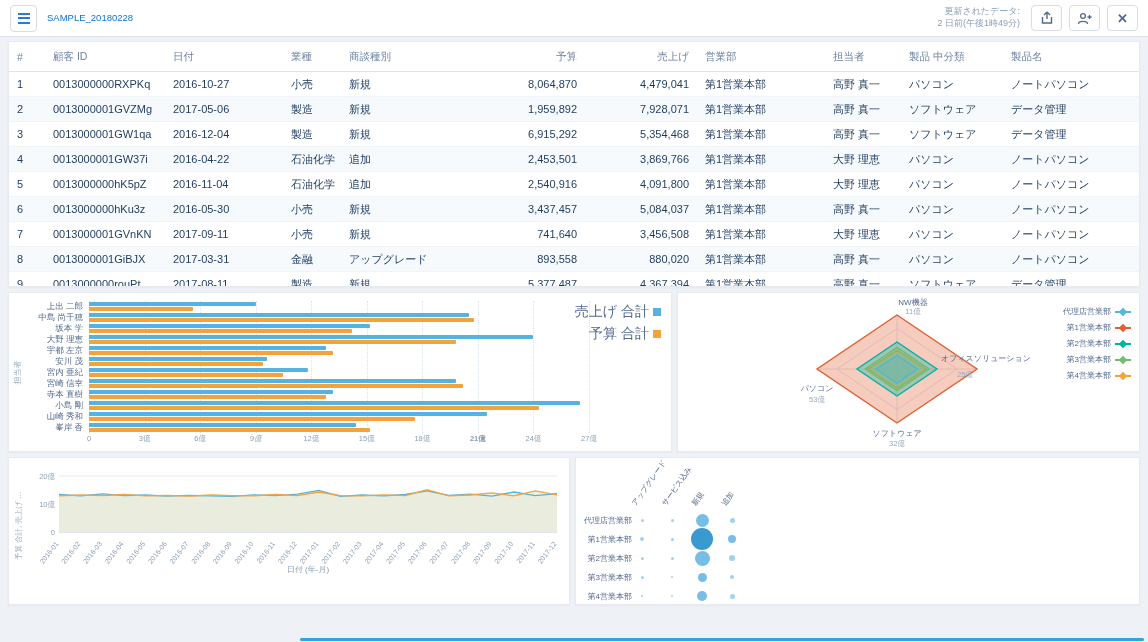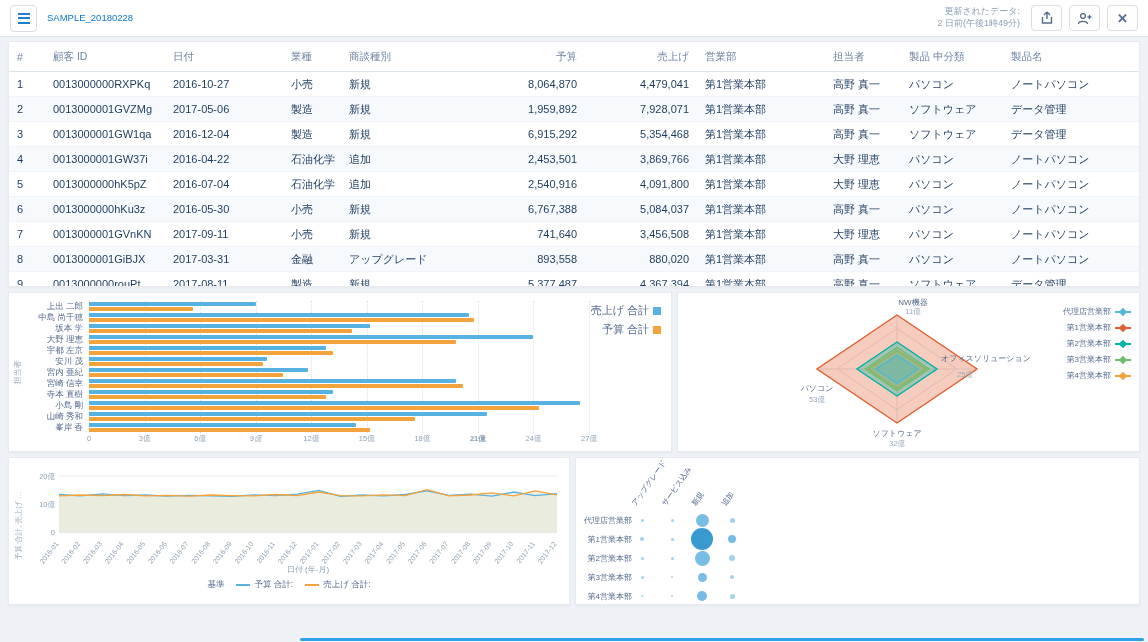--- a/index.html
+++ b/index.html
@@ -42,21 +42,21 @@
   .bar-labels{width:58px;flex:0 0 58px;}
   .bar-label{height:11px;line-height:11px;font-size:8.5px;color:#54698d;text-align:right;padding-right:6px;white-space:nowrap;}
   .bar-plot-wrap{width:500px;flex:0 0 500px;position:relative;}
   .bar-plot{position:relative;height:132px;}
   .bar-gridline{position:absolute;top:0;bottom:0;width:0;border-left:1px dotted #dbe2ea;}
   .bar-row{position:relative;height:11px;padding-top:1px;}
   .hbar{height:4px;margin-bottom:1px;border-radius:0 1px 1px 0;}
   .bar-ticks{position:relative;height:11px;margin-top:1px;}
   .bar-tick{position:absolute;transform:translateX(-50%);font-size:7.5px;color:#8ca0b3;white-space:nowrap;}
   .bar-legend{position:absolute;right:10px;top:10px;}
-  .legend-item{display:flex;align-items:center;justify-content:flex-end;gap:4px;font-size:11px;color:#54698d;margin-bottom:4px;cursor:pointer;}
+  .legend-item{display:flex;align-items:center;justify-content:flex-end;gap:4px;font-size:14px;color:#54698d;margin-bottom:4px;cursor:pointer;}
   .legend-swatch{width:8px;height:8px;flex:0 0 8px;}
 
   
   .radar-widget{flex:1;height:160px;position:relative;overflow:hidden;}
   #radar-svg{position:absolute;left:4px;top:0;font-family:inherit;}
   .radar-legend{position:absolute;right:8px;top:13px;}
   .rlegend-item{display:flex;align-items:center;justify-content:flex-end;gap:4px;font-size:8px;color:#54698d;margin-bottom:5px;cursor:pointer;}
   .rl-marker{position:relative;width:16px;height:9px;display:inline-block;flex:0 0 16px;}
   .rl-line{position:absolute;left:0;right:0;top:4px;height:2px;background:currentColor;}
   .rl-diamond{position:absolute;left:5px;top:1.5px;width:6px;height:6px;background:currentColor;transform:rotate(45deg);}
@@ -196,37 +196,37 @@
               <td class="num">2,453,501</td>
               <td class="num">3,869,766</td>
               <td>第1営業本部</td>
               <td>大野 理恵</td>
               <td>パソコン</td>
               <td>ノートパソコン</td>
             </tr>
             <tr>
               <td>5</td>
               <td>0013000000hK5pZ</td>
-              <td>2016-07-04</td>
+              <td>2016-11-04</td>
               <td>石油化学</td>
               <td>追加</td>
               <td class="num">2,540,916</td>
               <td class="num">4,091,800</td>
               <td>第1営業本部</td>
               <td>大野 理恵</td>
               <td>パソコン</td>
               <td>ノートパソコン</td>
             </tr>
             <tr>
               <td>6</td>
               <td>0013000000hKu3z</td>
               <td>2016-05-30</td>
               <td>小売</td>
               <td>新規</td>
-              <td class="num">6,767,388</td>
+              <td class="num">3,437,457</td>
               <td class="num">5,084,037</td>
               <td>第1営業本部</td>
               <td>高野 真一</td>
               <td>パソコン</td>
               <td>ノートパソコン</td>
             </tr>
             <tr>
               <td>7</td>
               <td>0013000001GVnKN</td>
               <td>2017-09-11</td>
@@ -471,31 +471,20 @@
             <text x="376.4" y="80" transform="rotate(-52 376.4 80)" text-anchor="end" font-size="7" fill="#8ca0b3">2017-05</text>
             <text x="398.1" y="80" transform="rotate(-52 398.1 80)" text-anchor="end" font-size="7" fill="#8ca0b3">2017-06</text>
             <text x="419.7" y="80" transform="rotate(-52 419.7 80)" text-anchor="end" font-size="7" fill="#8ca0b3">2017-07</text>
             <text x="441.4" y="80" transform="rotate(-52 441.4 80)" text-anchor="end" font-size="7" fill="#8ca0b3">2017-08</text>
             <text x="463.0" y="80" transform="rotate(-52 463.0 80)" text-anchor="end" font-size="7" fill="#8ca0b3">2017-09</text>
             <text x="484.7" y="80" transform="rotate(-52 484.7 80)" text-anchor="end" font-size="7" fill="#8ca0b3">2017-10</text>
             <text x="506.3" y="80" transform="rotate(-52 506.3 80)" text-anchor="end" font-size="7" fill="#8ca0b3">2017-11</text>
             <text x="528.0" y="80" transform="rotate(-52 528.0 80)" text-anchor="end" font-size="7" fill="#8ca0b3">2017-12</text>
             <text x="279" y="108" text-anchor="middle" font-size="8" fill="#8ca0b3">日付 (年-月)</text>
           </svg>
-        <div class="line-legend" id="line-legend">
-            <span>基準</span>
-            <span class="ll-item">
-              <span class="ll-swatch" style="background:#56b3e1"></span>
-              <span>予算 合計:</span>
-            </span>
-            <span class="ll-item">
-              <span class="ll-swatch" style="background:#f2a33c"></span>
-              <span>売上げ 合計:</span>
-            </span>
-          </div>
       </div>
 
       <div class="widget bubble-widget">
         <div id="bubble-area" style="position:absolute;inset:0;">
             <div class="bubble-col-label" style="left: 62px; top: 40px;">アップグレード</div>
             <div class="bubble-col-label" style="left: 92px; top: 40px;">サービス込み</div>
             <div class="bubble-col-label" style="left: 122px; top: 40px;">新規</div>
             <div class="bubble-col-label" style="left: 152px; top: 40px;">追加</div>
             <div class="bubble-row-label" style="top: 57px;">代理店営業部</div>
             <div class="bubble" style="width: 3px; height: 3px; left: 64.5px; top: 60.5px; background: rgb(86, 173, 224); opacity: 0.55;"></div>

